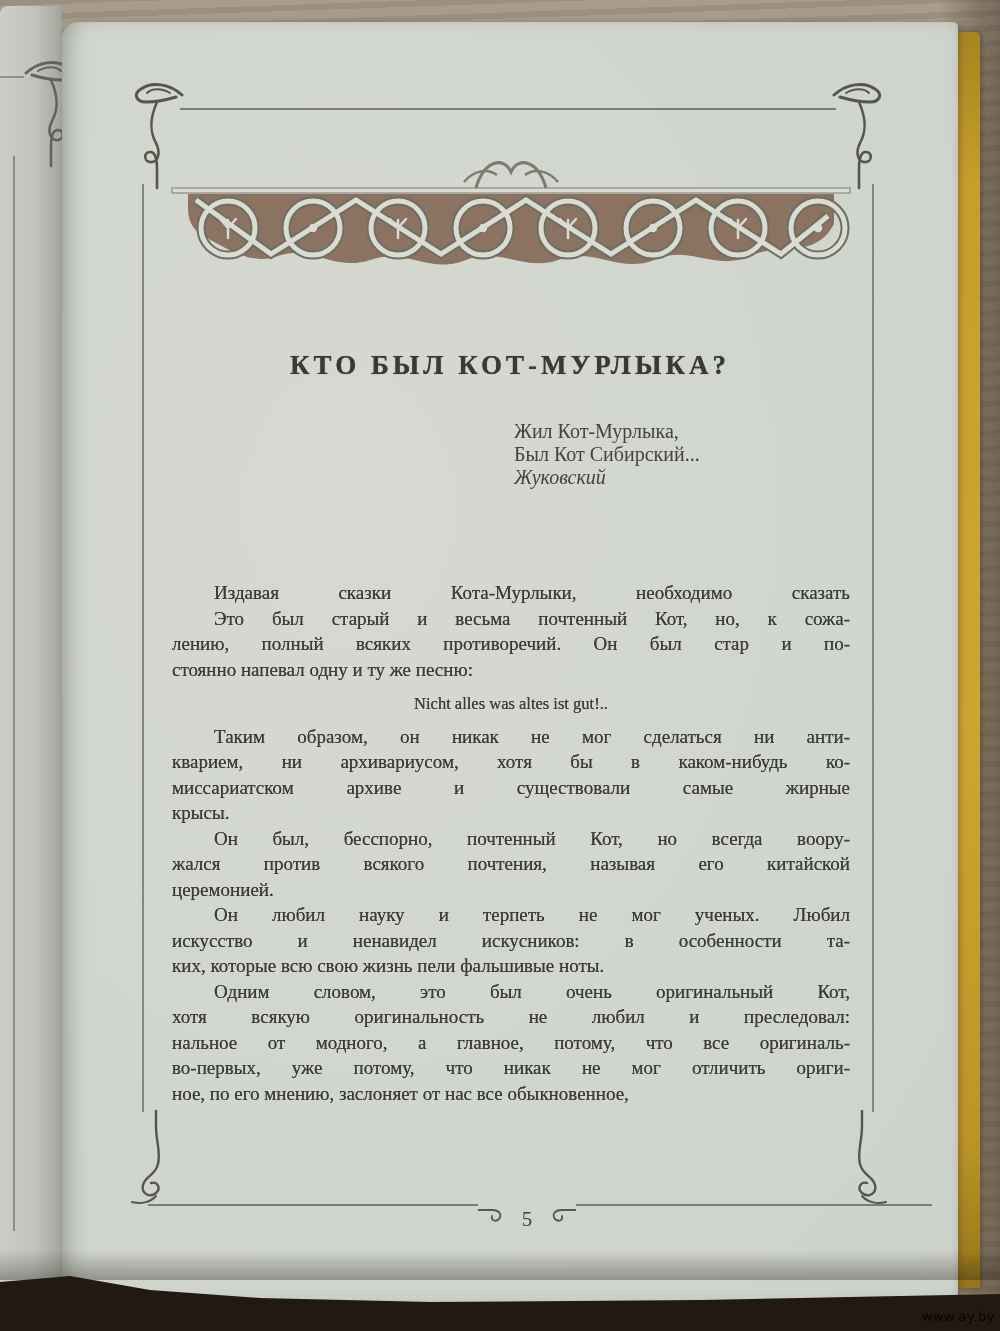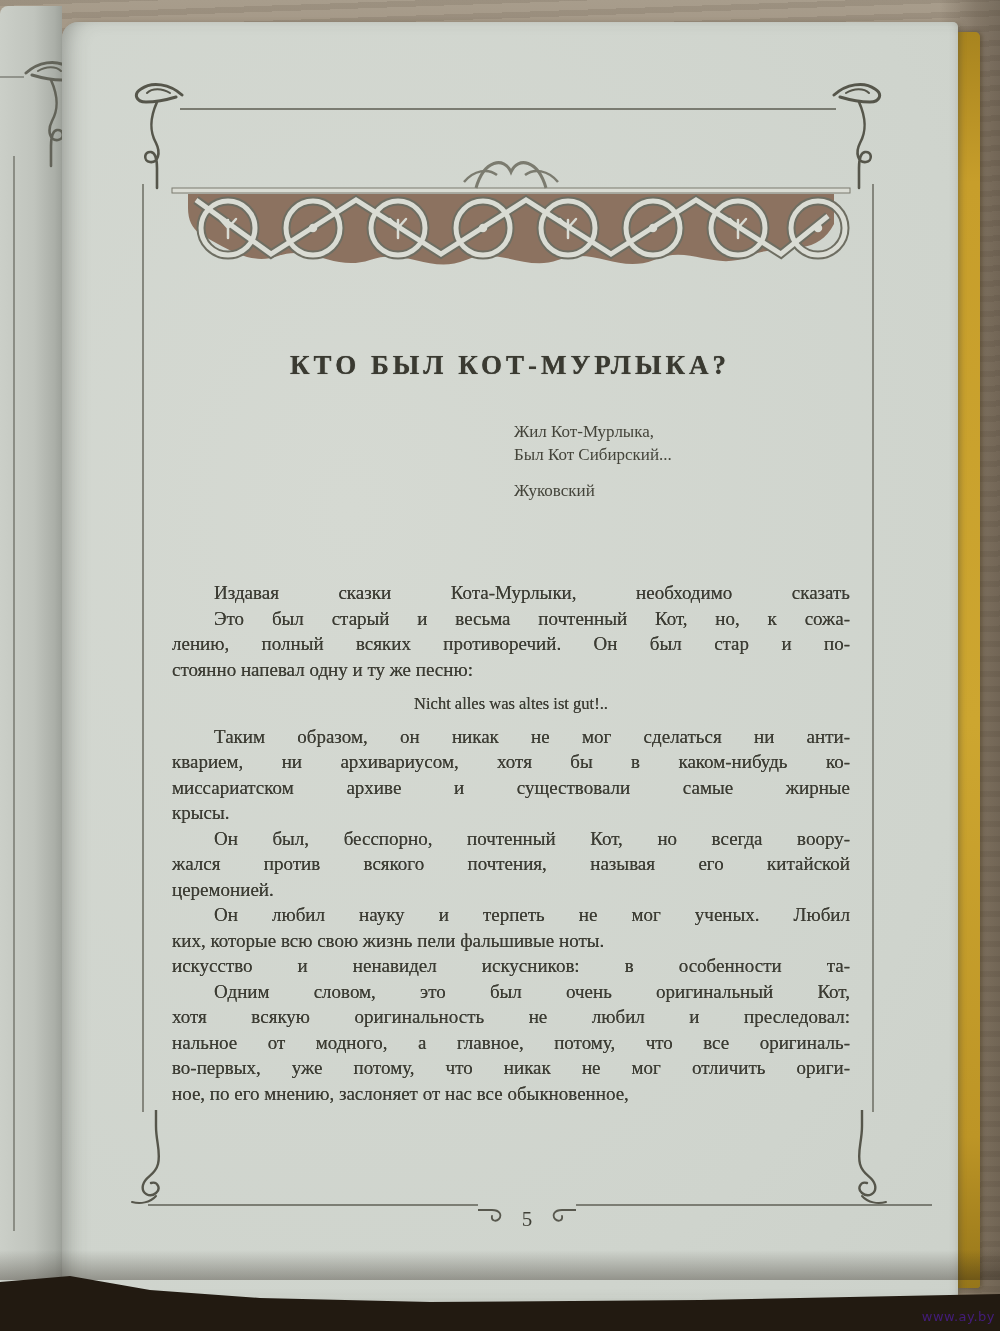--- a/index.html
+++ b/index.html
@@ -55,22 +55,22 @@
   .bcorner.br{position:absolute;left:776px;top:1088px;transform:scaleX(-1);}
   
   .headpiece{position:absolute;left:104px;top:126px;width:690px;height:158px;}
   
   .title{
     position:absolute;left:110px;top:328px;width:676px;text-align:center;
     font-size:27px;font-weight:bold;letter-spacing:4px;color:#3a3a31;
     text-shadow:0 0 .7px rgba(45,45,38,.85);
   }
   
-  .epigraph{position:absolute;left:452px;top:398px;font-size:17px;line-height:23px;color:#44443a;}
-  .epigraph .author{margin-top:13px;}
+  .epigraph{position:absolute;left:452px;top:398px;font-size:20px;line-height:23px;color:#44443a;}
+  .epigraph .author{font-style:italic;}
   
   .body-text{
     position:absolute;left:110px;top:558px;width:678px;
     font-size:19px;line-height:25.5px;color:#3c3c33;
     text-shadow:0 0 .6px rgba(45,45,38,.8);
   }
   .para{margin:0;}
   .line{white-space:normal;}
   .line.just{text-align:justify;text-align-last:justify;}
   .line.first{text-indent:42px;}
@@ -96,21 +96,21 @@
     clip-path:polygon(0 14px,70px 8px,150px 22px,260px 30px,430px 34px,700px 32px,1000px 26px,1000px 63px,0 63px);
   }
   .bottom-fade{
     position:absolute;left:0;top:1250px;width:1000px;height:30px;z-index:4;
     background:linear-gradient(180deg,rgba(34,26,17,0) 0,rgba(34,26,17,.35) 100%);
   }
   
   .watermark{
     position:absolute;right:5px;bottom:7px;z-index:6;
     font-family:"DejaVu Sans", sans-serif;font-size:13px;letter-spacing:.5px;
-    color:#4c1d95;opacity:.8;
+    color:#000000;opacity:.8;
   }
 </style>
 </head>
 <body>
 
 <div class="carpet"></div>
 <div class="carpet-right-shade"></div>
 
 <div class="left-page">
   <svg class="corner" width="60" height="110" viewBox="0 0 60 110">
@@ -223,22 +223,22 @@
         <div class="line just">миссариатском архиве и существовали самые жирные</div>
         <div class="line">крысы.</div>
       </div>
       <div class="para">
         <div class="line first just">Он был, бесспорно, почтенный Кот, но всегда воору-</div>
         <div class="line just">жался против всякого почтения, называя его китайской</div>
         <div class="line">церемонией.</div>
       </div>
       <div class="para">
         <div class="line first just">Он любил науку и терпеть не мог ученых. Любил</div>
+        <div class="line just">искусство и ненавидел искусников: в особенности та-</div>
         <div class="line">ких, которые всю свою жизнь пели фальшивые ноты.</div>
-        <div class="line just">искусство и ненавидел искусников: в особенности та-</div>
       </div>
       <div class="para">
         <div class="line first just">Одним словом, это был очень оригинальный Кот,</div>
         <div class="line just">хотя всякую оригинальность не любил и преследовал:</div>
         <div class="line just">нальное от модного, а главное, потому, что все оригиналь-</div>
         <div class="line just">во-первых, уже потому, что никак не мог отличить ориги-</div>
         <div class="line">ное, по его мнению, заслоняет от нас все обыкновенное,</div>
       </div>
     </div>
 

